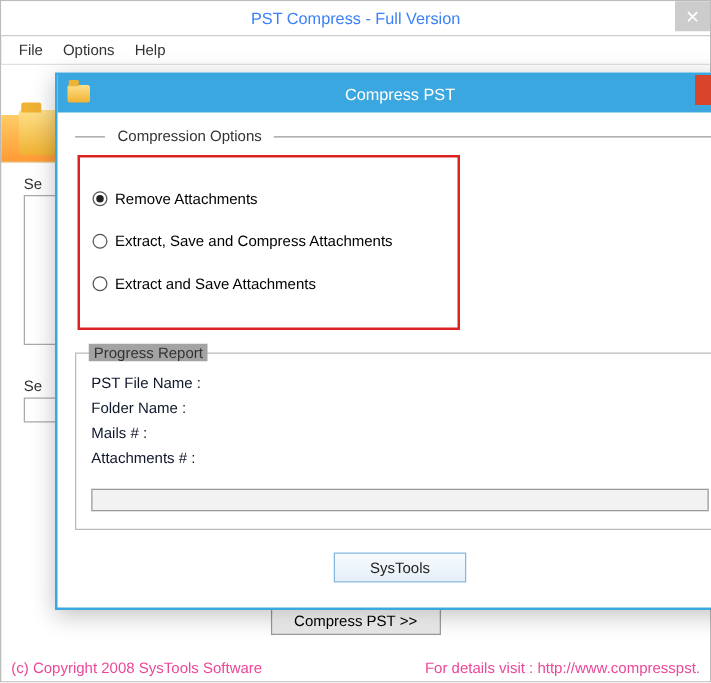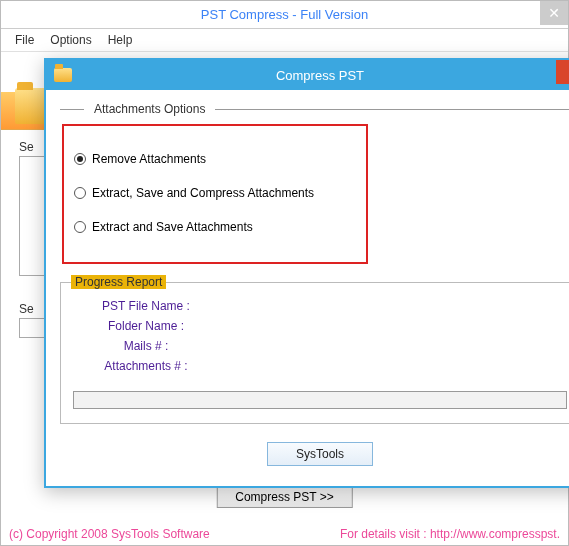--- a/index.html
+++ b/index.html
@@ -223,35 +223,35 @@
   .fieldset {
     border: 1px solid #bbb;
     margin-top: 18px;
     padding: 10px 12px 14px 12px;
     position: relative;
   }
   .fieldset .legend {
     position: absolute;
     top: -8px;
     left: 10px;
-    background: #eab308;
+    background: #a3a3a3;
     padding: 0 4px;
     font-size: 12px;
     color: #333;
   }
   .report-row {
     display: flex;
     margin: 6px 0;
     font-size: 12px;
   }
   .report-row .lbl {
     width: 150px;
-    text-align: center;
+    text-align: left;
     padding-right: 4px;
-    color: #4c1d95;
+    color: #0f172a;
   }
   .progress-bar {
     margin-top: 18px;
     height: 18px;
     border: 1px solid #999;
     background: #f2f2f2;
   }
   .dialog-compress {
     display: block;
     margin: 18px auto 0 auto;
@@ -296,21 +296,21 @@
 <div class="dialog">
   <div class="dialog-titlebar">
     <div class="d-icon"></div>
     <div class="d-title">Compress PST</div>
     <div class="dialog-close">✕</div>
   </div>
   <div class="dialog-body">
 
     <div class="section-header">
       <div class="line"></div>
-      <span>Attachments Options</span>
+      <span>Compression Options</span>
       <div class="line long"></div>
     </div>
 
     <div class="options-box">
       <div class="radio-row">
         <span class="radio checked"></span>
         <span>Remove Attachments</span>
       </div>
       <div class="radio-row">
         <span class="radio"></span>

